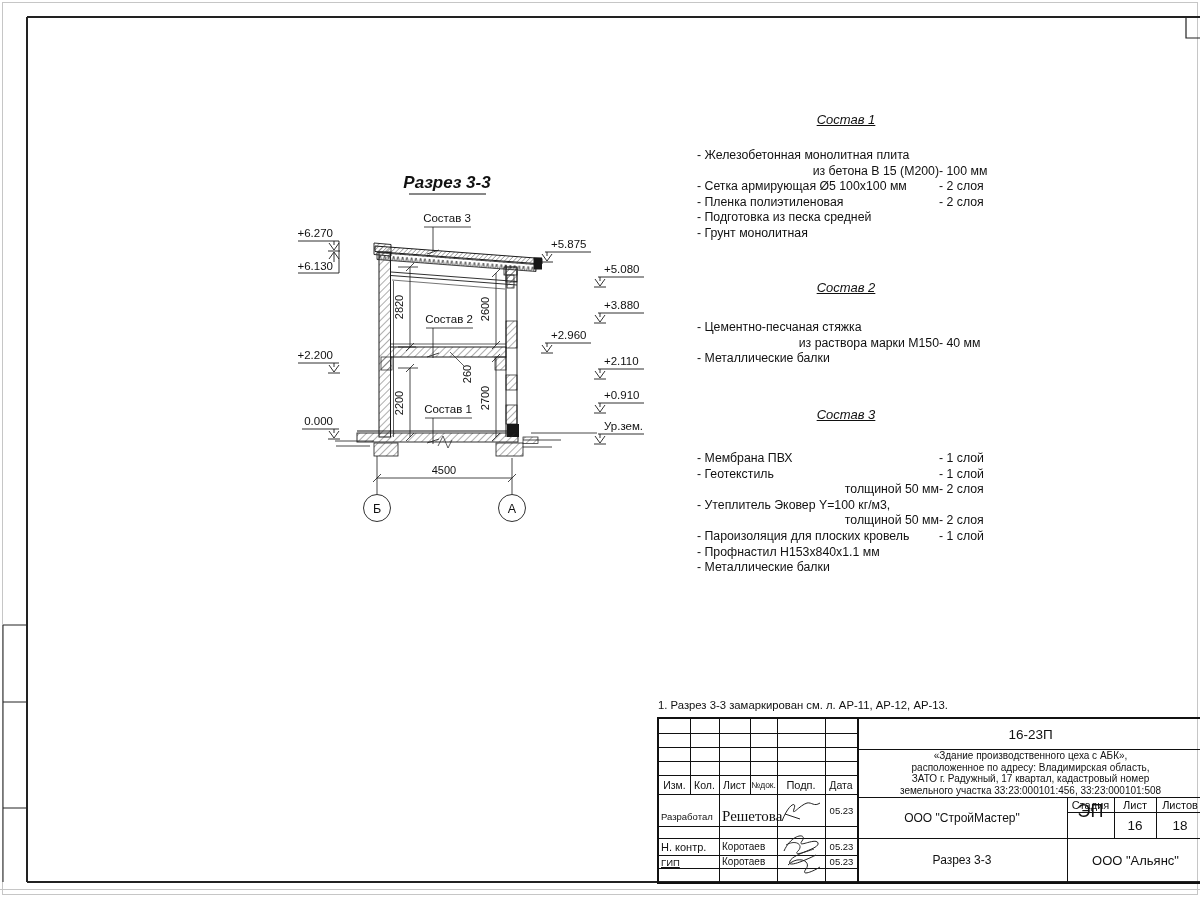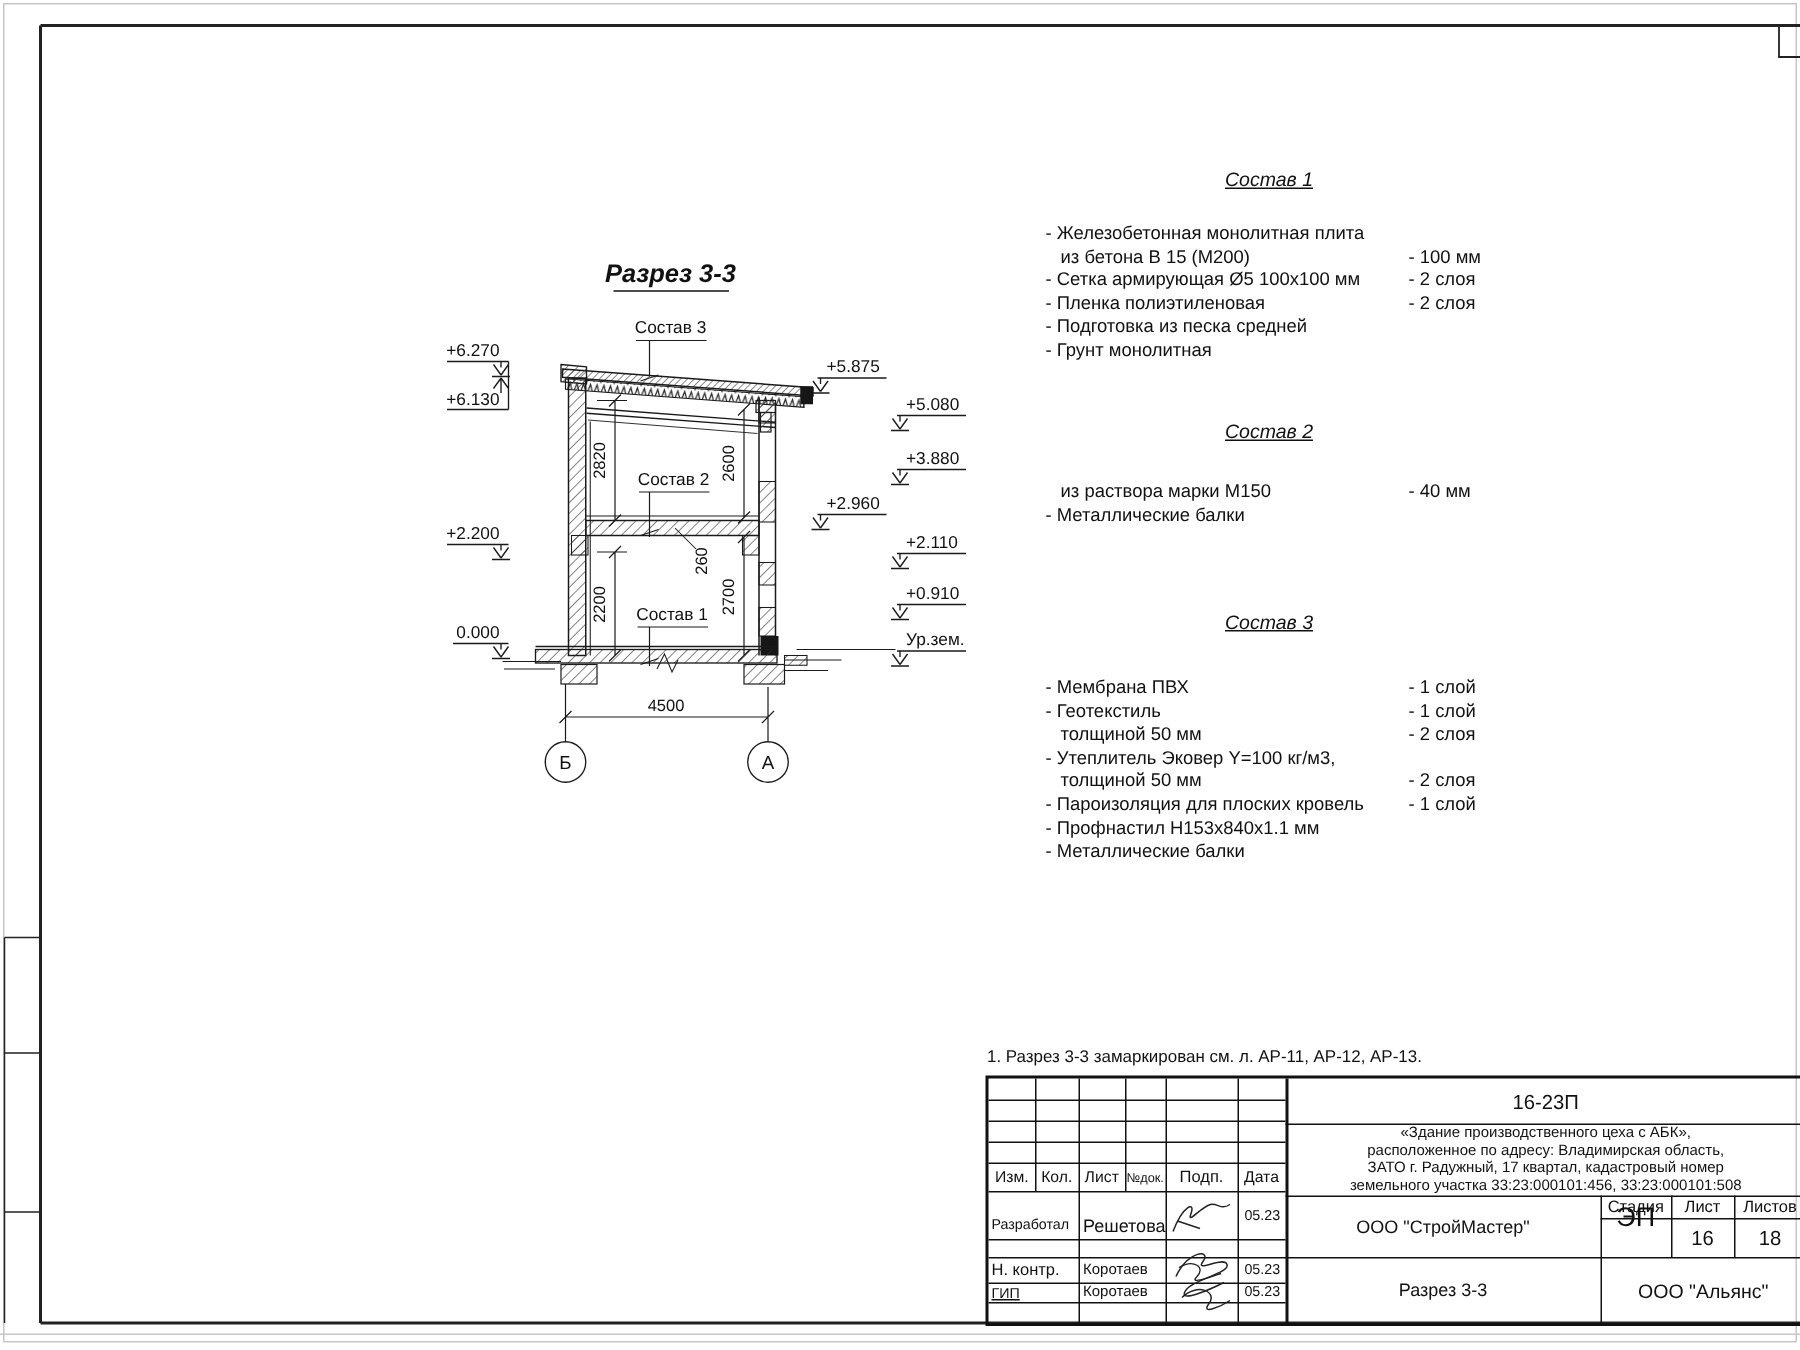--- a/index.html
+++ b/index.html
@@ -13,21 +13,21 @@
   .elev{font-size:11.5px;}
   .lbl{font-size:11.5px;}
   .ax{font-size:12.5px;}
   .ttl{font-size:17px;font-style:italic;font-weight:bold;}
   
   .comp{position:absolute;left:697px;width:298px;font-size:12.3px;line-height:15.6px;}
   .comp .chead{text-align:center;font-size:13px;font-style:italic;text-decoration:underline;line-height:16px;}
   .crow{display:flex;}
   .crow .t{flex:1;}
   .crow .v{flex:none;width:56px;white-space:nowrap;}
-  .crow.ind .t{padding-left:10px;}
+  .crow.ind .t{padding-left:10px;text-align:right;}
   
   .note{position:absolute;left:658px;top:699px;font-size:11.3px;}
   
   .tb{position:absolute;left:657px;top:717px;width:545px;height:163px;border:2px solid #111;box-sizing:content-box;}
   .tb .vl,.tb .hl{position:absolute;background:#111;}
   .tb .vl{width:1px;}
   .tb .hl{height:1px;}
   .tb .cellt{position:absolute;display:flex;align-items:center;justify-content:center;text-align:center;}
   .tb .left{justify-content:flex-start;text-align:left;}
   .sig{position:absolute;}
@@ -226,20 +226,24 @@
         <span class="v"></span>
       </div>
     <div class="crow">
         <span class="t">- Грунт монолитная</span>
         <span class="v"></span>
       </div>
   </div>
 
   <div class="comp" style="top:280px;">
     <div class="chead" style="margin-bottom:24px;">Состав 2</div>
+    <div class="crow">
+        <span class="t">- Цементно-песчаная стяжка</span>
+        <span class="v"></span>
+      </div>
     <div class="crow ind">
         <span class="t">из раствора марки М150</span>
         <span class="v">- 40 мм</span>
       </div>
     <div class="crow">
         <span class="t">- Металлические балки</span>
         <span class="v"></span>
       </div>
   </div>
 
@@ -306,21 +310,21 @@
     <div class="hl" style="top:119px;left:0;width:545px;"></div>
 
     <div class="cellt" style="left:0;top:56px;width:31px;height:19px;font-size:10.5px;">Изм.</div>
     <div class="cellt" style="left:31px;top:56px;width:29px;height:19px;font-size:10.5px;">Кол.</div>
     <div class="cellt" style="left:60px;top:56px;width:31px;height:19px;font-size:10.5px;">Лист</div>
     <div class="cellt" style="left:91px;top:56px;width:27px;height:19px;font-size:8.5px;">№док.</div>
     <div class="cellt" style="left:118px;top:56px;width:48px;height:19px;font-size:11px;">Подп.</div>
     <div class="cellt" style="left:166px;top:56px;width:32px;height:19px;font-size:10.5px;">Дата</div>
 
     <div class="cellt left" style="left:2px;top:90px;width:57px;height:15px;font-size:9.5px;">Разработал</div>
-    <div class="cellt left" style="left:63px;top:90px;width:66px;height:15px;font-size:12px;">Решетова</div>
+    <div class="cellt left" style="left:63px;top:90px;width:66px;height:15px;font-size:15px;font-family:Liberation Serif, serif;">Решетова</div>
     <div class="cellt" style="left:167px;top:75px;width:31px;height:32px;font-size:9.5px;">05.23</div>
 
     <div class="cellt left" style="left:2px;top:121px;width:57px;height:14px;font-size:11px;">Н. контр.</div>
     <div class="cellt left" style="left:63px;top:120px;width:54px;height:15px;font-size:10px;">Коротаев</div>
     <div class="cellt" style="left:167px;top:119px;width:31px;height:17px;font-size:9.5px;">05.23</div>
 
     <div class="cellt left" style="left:2px;top:137px;width:75px;height:12px;font-size:9.5px;text-decoration:underline;">ГИП</div>
     <div class="cellt left" style="left:63px;top:136px;width:54px;height:13px;font-size:10px;">Коротаев</div>
     <div class="cellt" style="left:167px;top:136px;width:31px;height:13px;font-size:9.5px;">05.23</div>
 

